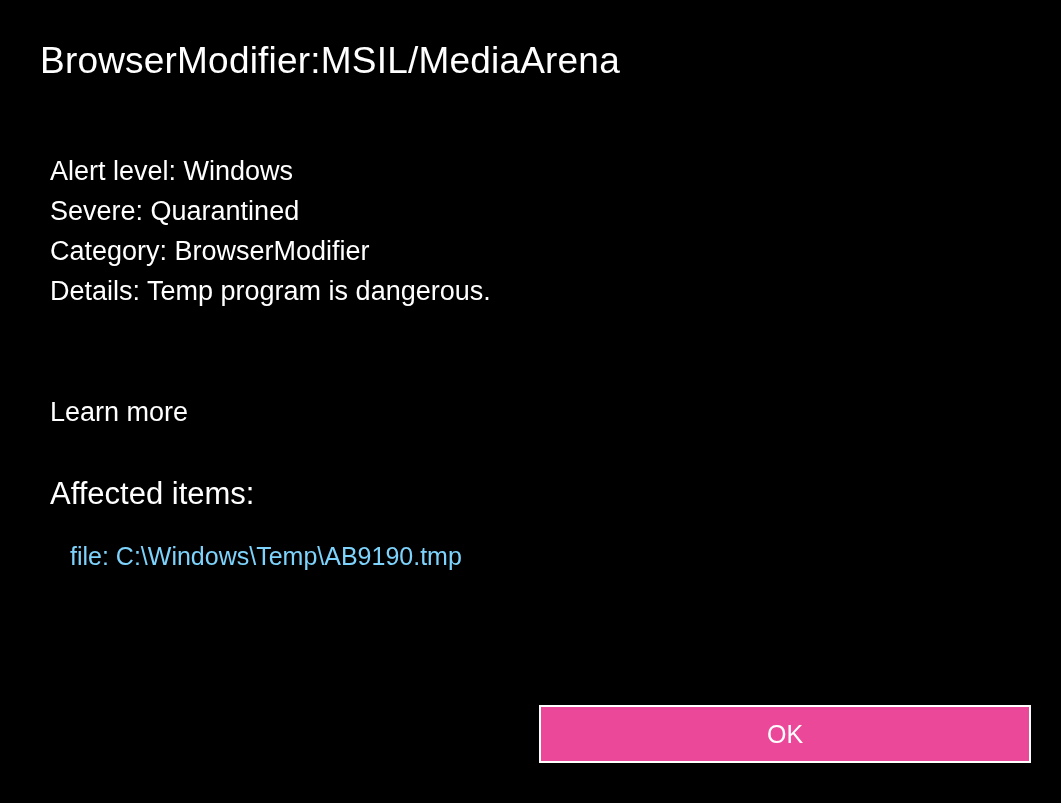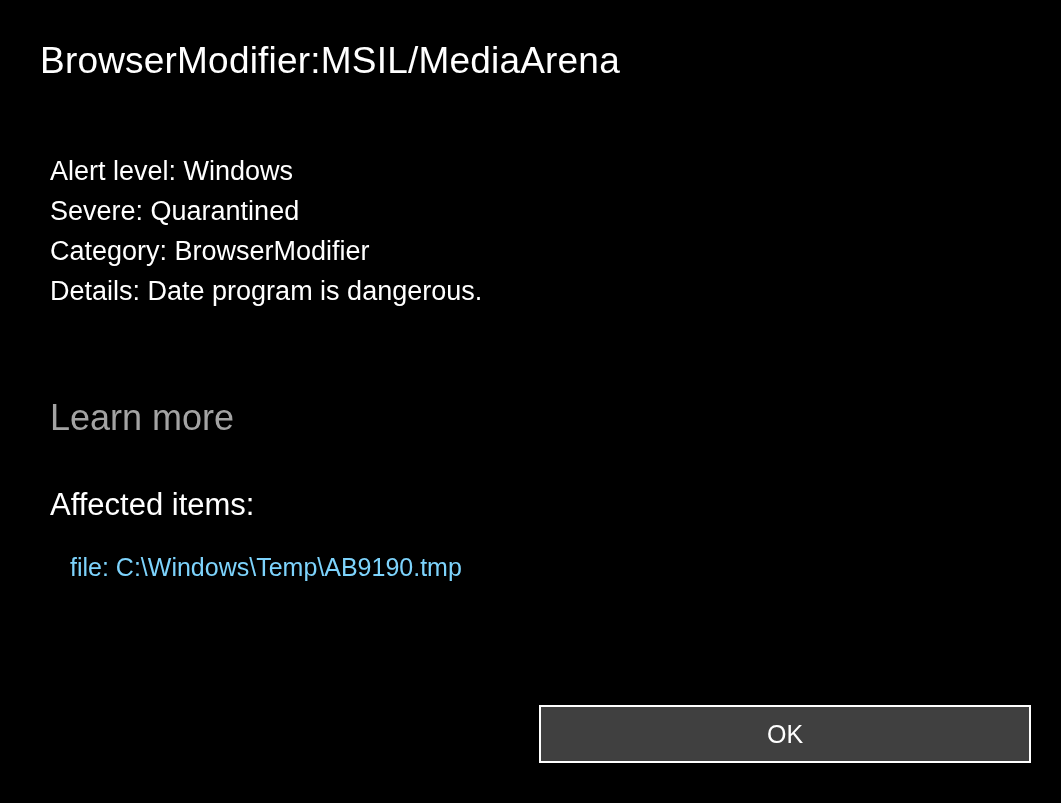--- a/index.html
+++ b/index.html
@@ -33,22 +33,22 @@
       font-weight: 350;
     }
     .info-label {
       display: inline;
       margin-top: 43px;
     }
     .info-value {
       display: inline;
     }
     .learn-more {
-      color: #a3a3a3;
-      font-size: 36px;
+      color: #ffffff;
+      font-size: 27px;
       font-weight: 350;
       padding-left: 10px;
       margin-bottom: 48px;
       cursor: pointer;
       display: inline-block;
     }
     .affected-section {
       padding-left: 10px;
     }
     .affected-heading {
@@ -63,21 +63,21 @@
       color: #7dd3fc;
     }
     .button-container {
       position: absolute;
       bottom: 40px;
       right: 30px;
     }
     .ok-button {
       width: 492px;
       height: 58px;
-      background-color: #404040;
+      background-color: #ec4899;
       border: 2px solid #ffffff;
       color: #ffffff;
       font-size: 25px;
       font-weight: 350;
       font-family: "Segoe UI", -apple-system, sans-serif;
       cursor: pointer;
     }
   </style>
 </head>
 <body>
@@ -90,21 +90,21 @@
   <div class="info-row">
     <span class="info-label">Alert level: </span><span class="info-value">Windows</span>
   </div>
   <div class="info-row">
     <span class="info-label">Severe: </span><span class="info-value">Quarantined</span>
   </div>
   <div class="info-row">
     <span class="info-label">Category: </span><span class="info-value"> BrowserModifier</span>
   </div>
   <div class="info-row">
-    <span class="info-label">Details: </span><span class="info-value"> Date program is dangerous.</span>
+    <span class="info-label">Details: </span><span class="info-value"> Temp program is dangerous.</span>
   </div>
 </div>
 
 <a class="learn-more">Learn more</a>
 
 <div class="affected-section">
   <div class="affected-heading">Affected items:</div>
   <div class="affected-item">file: C:\Windows\Temp\AB9190.tmp</div>
 </div>
 

